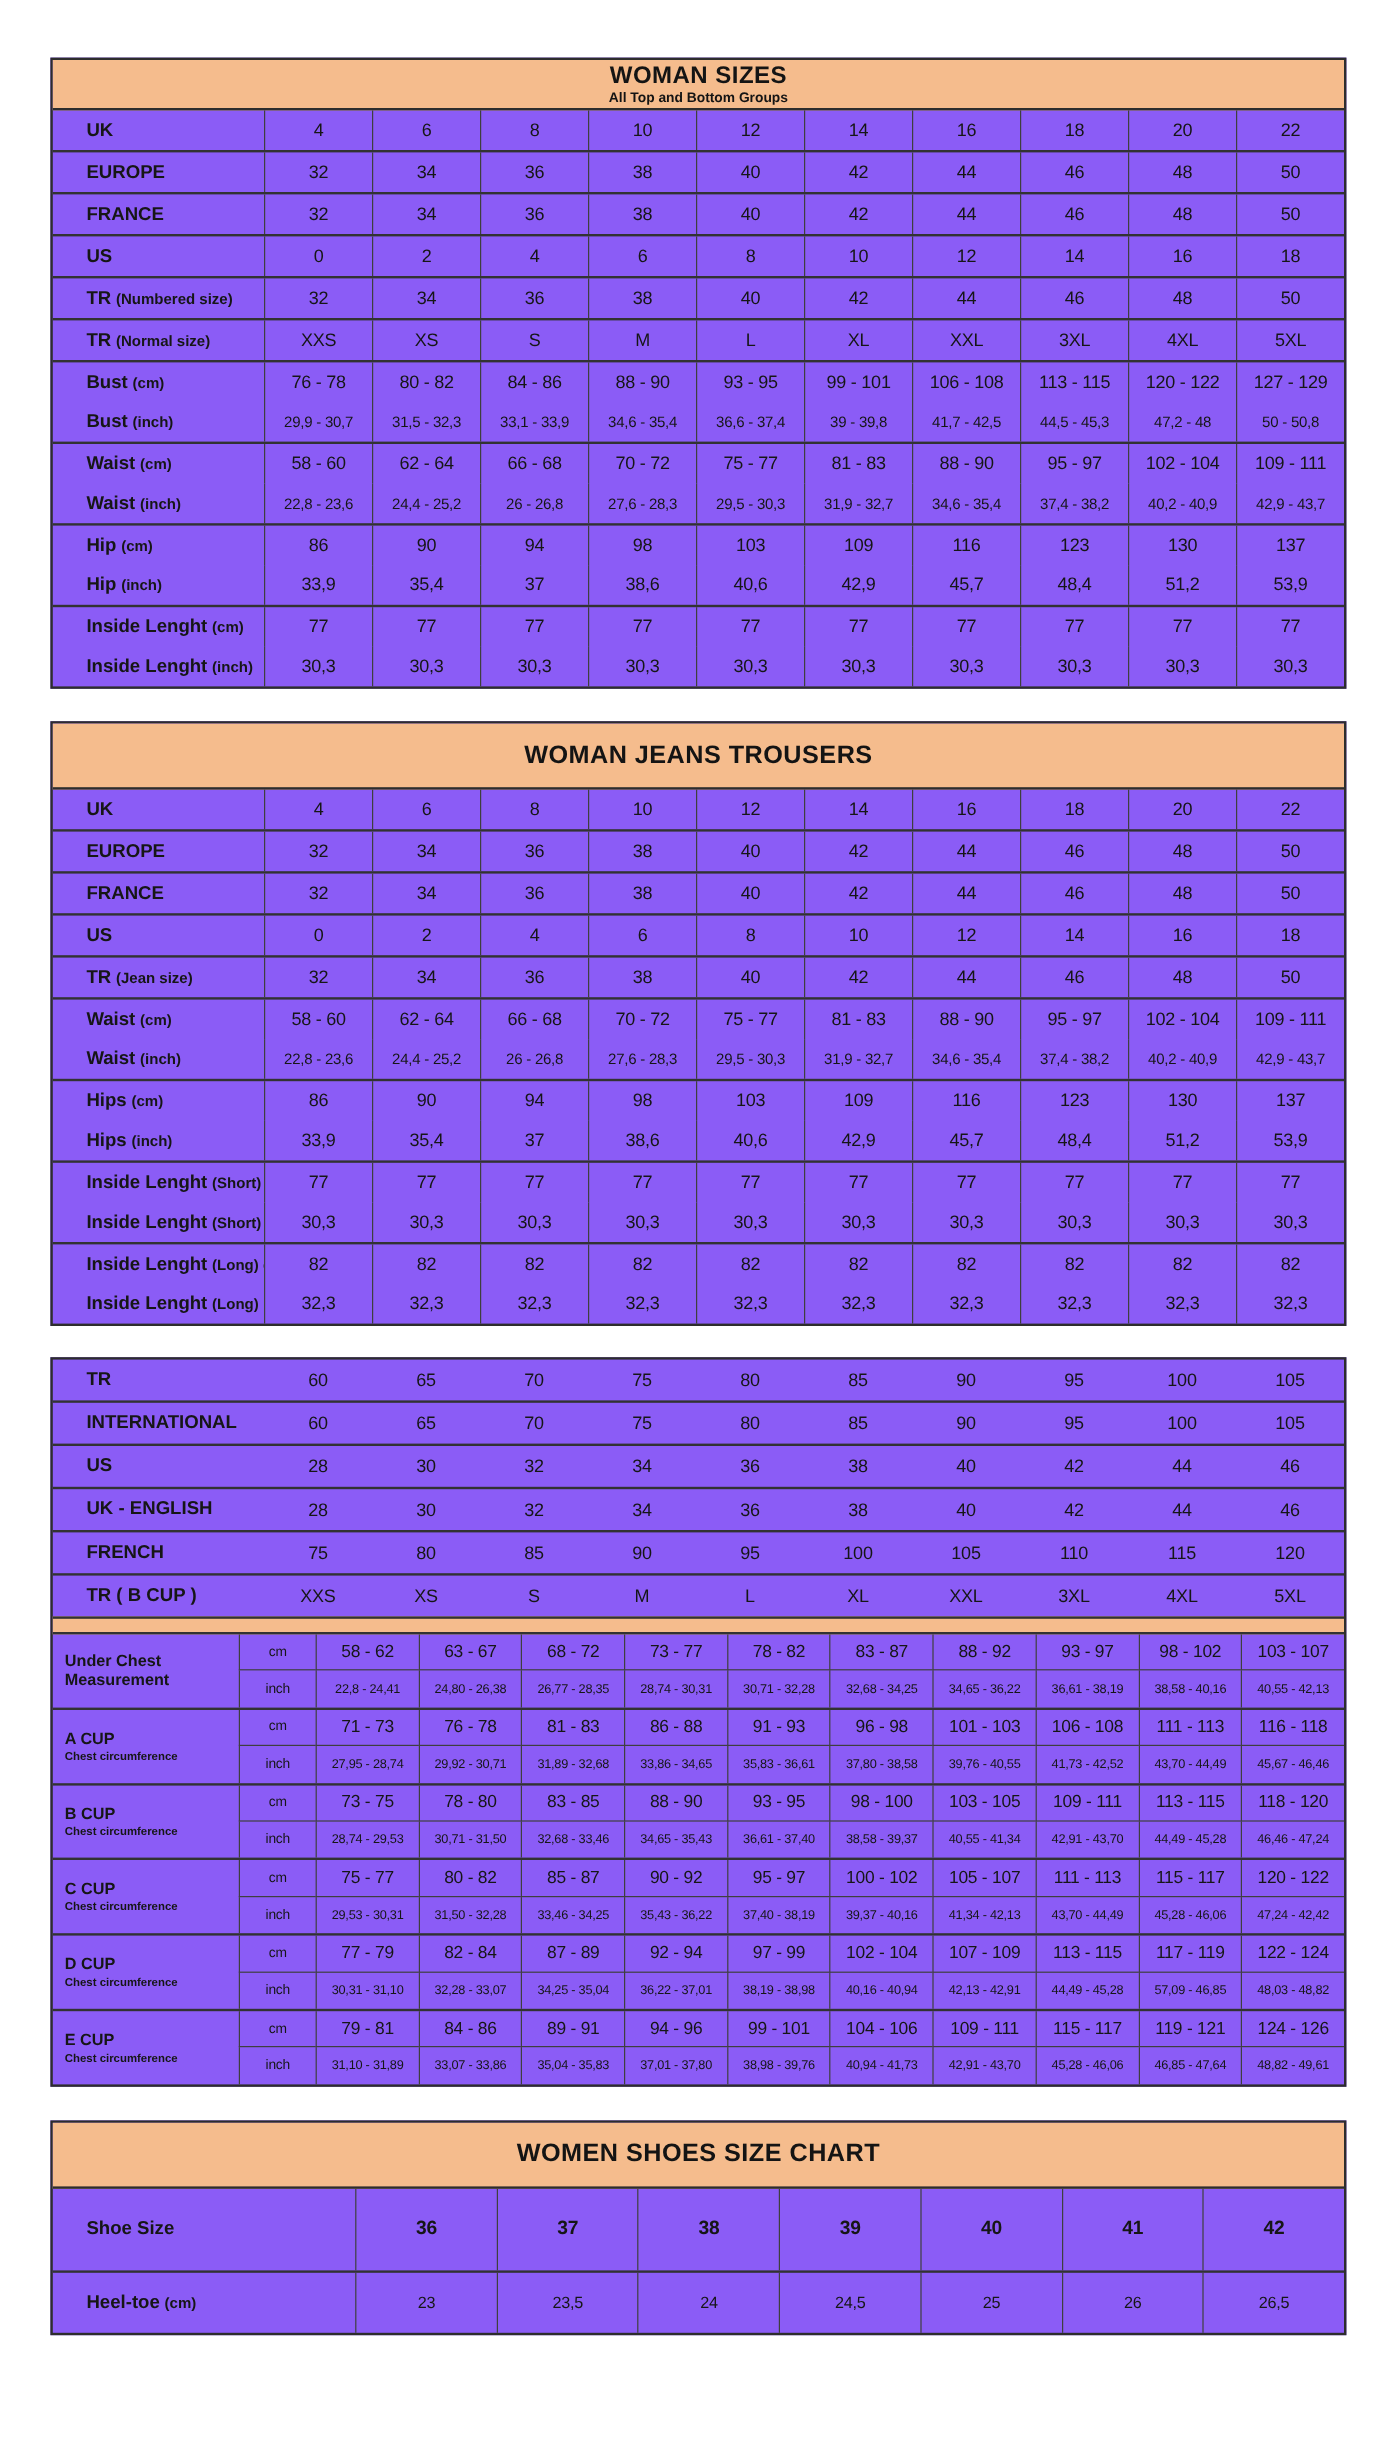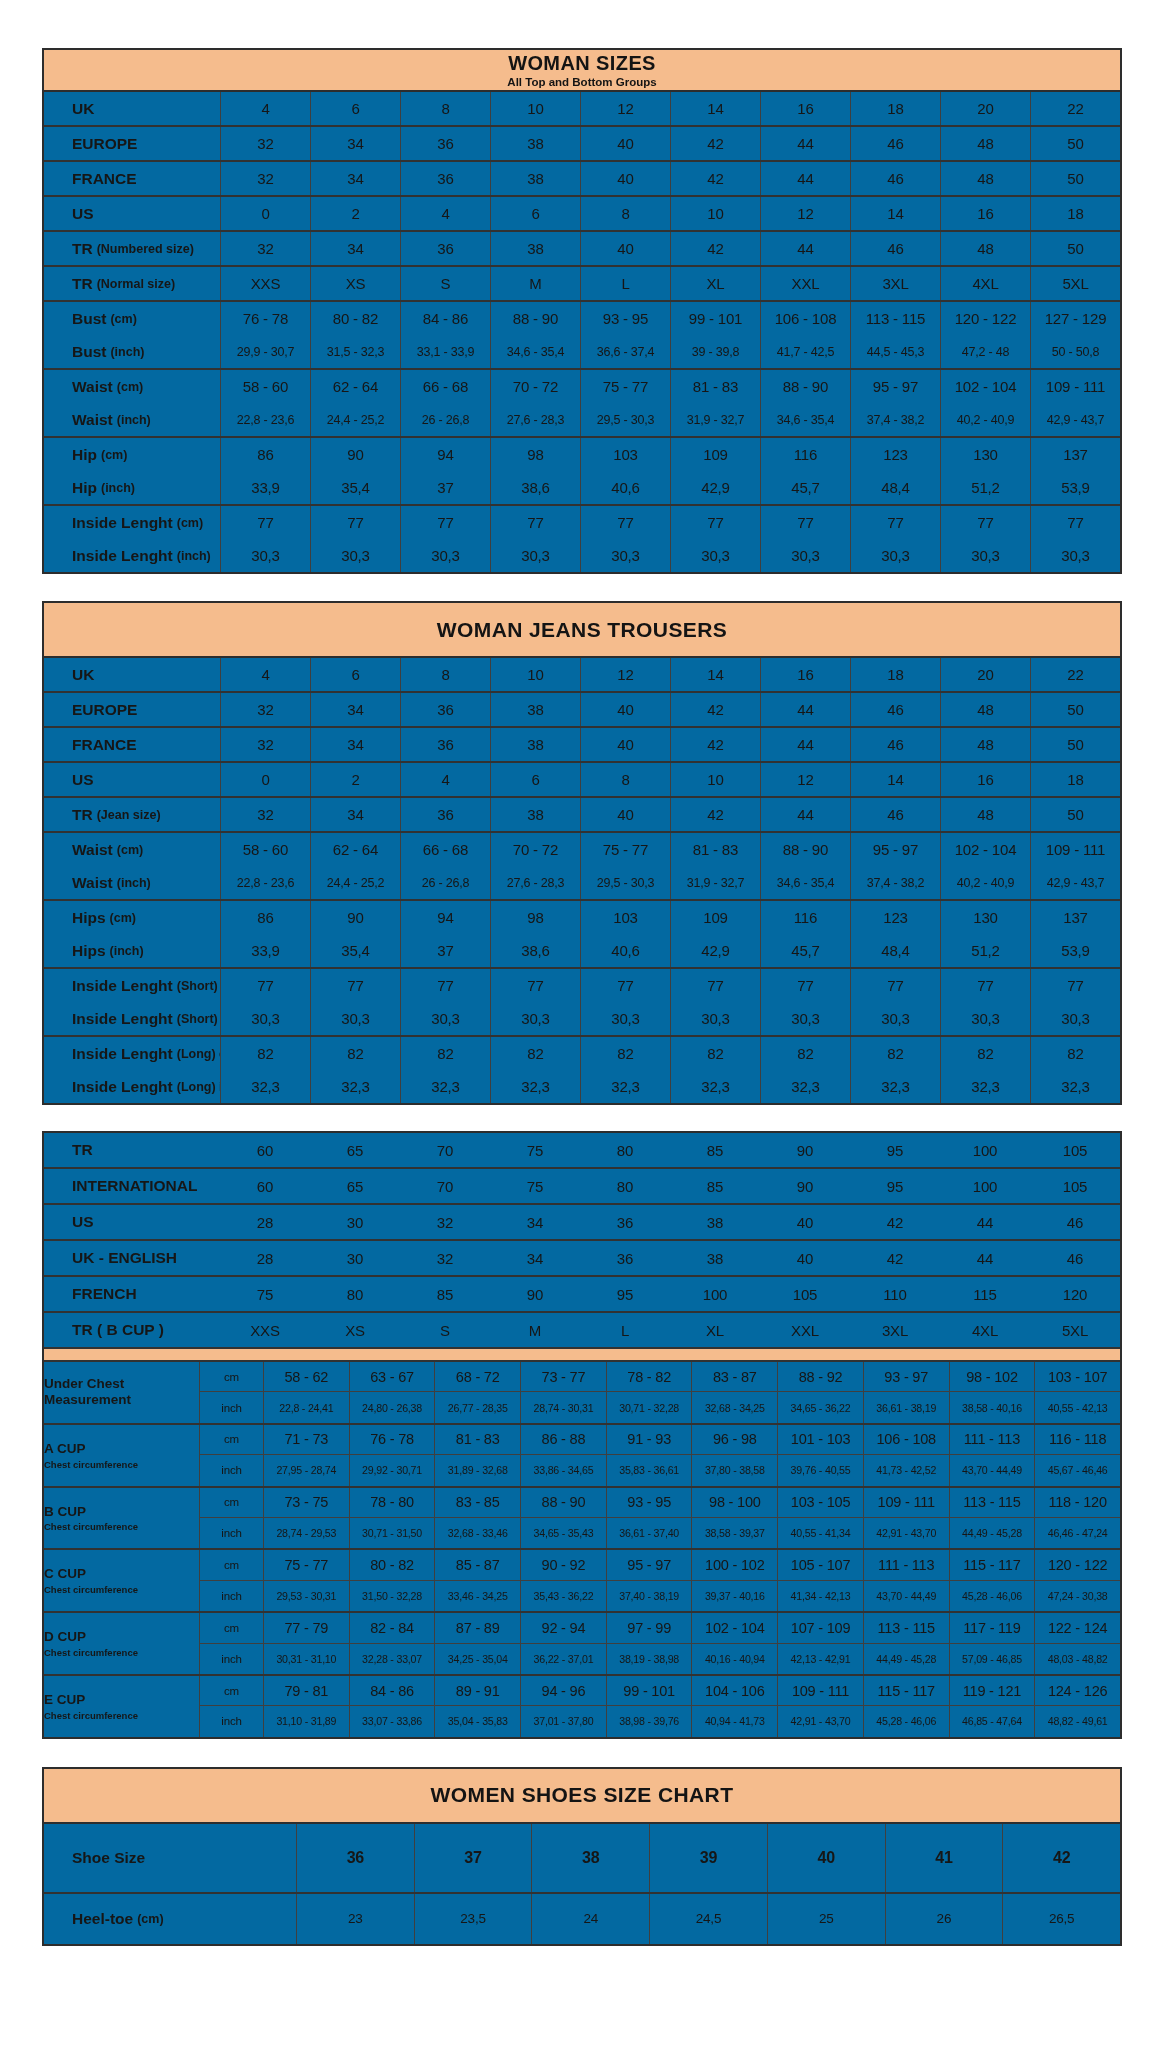--- a/index.html
+++ b/index.html
@@ -1,19 +1,19 @@
 <!DOCTYPE html>
 <html><head>
 <meta charset="utf-8">
 <style>
   *{box-sizing:border-box;margin:0;padding:0}
   html,body{width:1164px;background:#ffffff}
   body{height:2048px;overflow:hidden;font-family:"Liberation Sans",sans-serif;color:#161616}
   .page{padding:48px 42px 0}
-  .card{border:2.5px solid #2d2d2d;background:#0369a1}
+  .card{border:2.5px solid #2d2d2d;background:#8b5cf6}
   .card.m0{margin-bottom:27px}
   .card.m1{margin-bottom:26px}
   .card.m2{margin-bottom:28px}
   .band{background:#f5bc8d;border-bottom:2.5px solid #2d2d2d;display:flex;flex-direction:column;align-items:center;justify-content:center;text-align:center}
   .t0 .band{height:42px}
   .t1 .band,.t2 .band,.t3 .band{height:55px}
   .band .bt{font-weight:bold;font-size:21px;letter-spacing:.4px;color:#141414}
   .t0 .band .bt{font-size:20px}
   .band .bs{font-weight:bold;font-size:11.5px;margin-top:1px;color:#141414}
 
@@ -28,21 +28,21 @@
   .row.sm .cell:not(.label){font-size:12.5px}
   .row.plain .cell{border-left:none}
   .t2 .grp .row{height:34px}
 
   
   .bra-div{height:15px;background:#f5bc8d;border-top:2px solid #323232;border-bottom:2px solid #323232}
 
   
   .cgrp{display:grid;grid-template-columns:155px 64px repeat(10,1fr);grid-auto-rows:30.4px}
   .cgrp + .cgrp{border-top:2px solid #323232}
-  .cuplabel{grid-row:span 2;display:flex;flex-direction:column;justify-content:center;}
+  .cuplabel{grid-row:span 2;display:flex;flex-direction:column;justify-content:center;padding-left:10px}
   .cup-name{font-weight:bold;font-size:13.5px;line-height:1.25}
   .cup-sub{font-weight:bold;font-size:9.5px;margin-top:1px}
   .ccell{display:flex;align-items:center;justify-content:center;border-left:1.4px solid #3f3f3f;font-size:14.5px;letter-spacing:-.2px;white-space:nowrap;overflow:hidden}
   .ccell.unit{font-size:11.5px;font-weight:normal}
   .ccell.top{border-bottom:1.4px solid #3f3f3f}
   .ccell.ivals{font-size:10.6px}
 
   
   .t3 .grp:first-child .row{height:68px}
   .t3 .grp:last-child .row{height:50px}
@@ -712,21 +712,21 @@
           <div class="ccell unit">inch</div>
           <div class="ccell ivals">29,53 - 30,31</div>
           <div class="ccell ivals">31,50 - 32,28</div>
           <div class="ccell ivals">33,46 - 34,25</div>
           <div class="ccell ivals">35,43 - 36,22</div>
           <div class="ccell ivals">37,40 - 38,19</div>
           <div class="ccell ivals">39,37 - 40,16</div>
           <div class="ccell ivals">41,34 - 42,13</div>
           <div class="ccell ivals">43,70 - 44,49</div>
           <div class="ccell ivals">45,28 - 46,06</div>
-          <div class="ccell ivals">47,24 - 30,38</div>
+          <div class="ccell ivals">47,24 - 42,42</div>
         </div>
         <div class="cgrp">
           <div class="cuplabel">
             <div class="cup-name">D CUP</div>
             <div class="cup-sub">Chest circumference</div>
           </div>
           <div class="ccell unit top">cm</div>
           <div class="ccell top">77 - 79</div>
           <div class="ccell top">82 - 84</div>
           <div class="ccell top">87 - 89</div>

